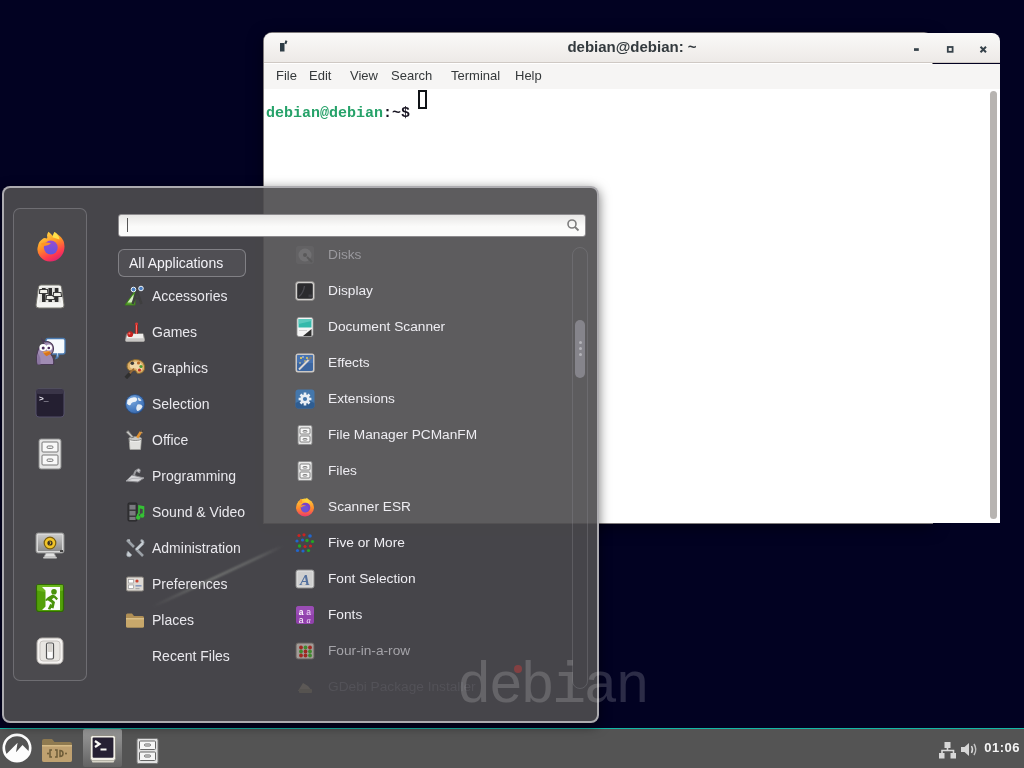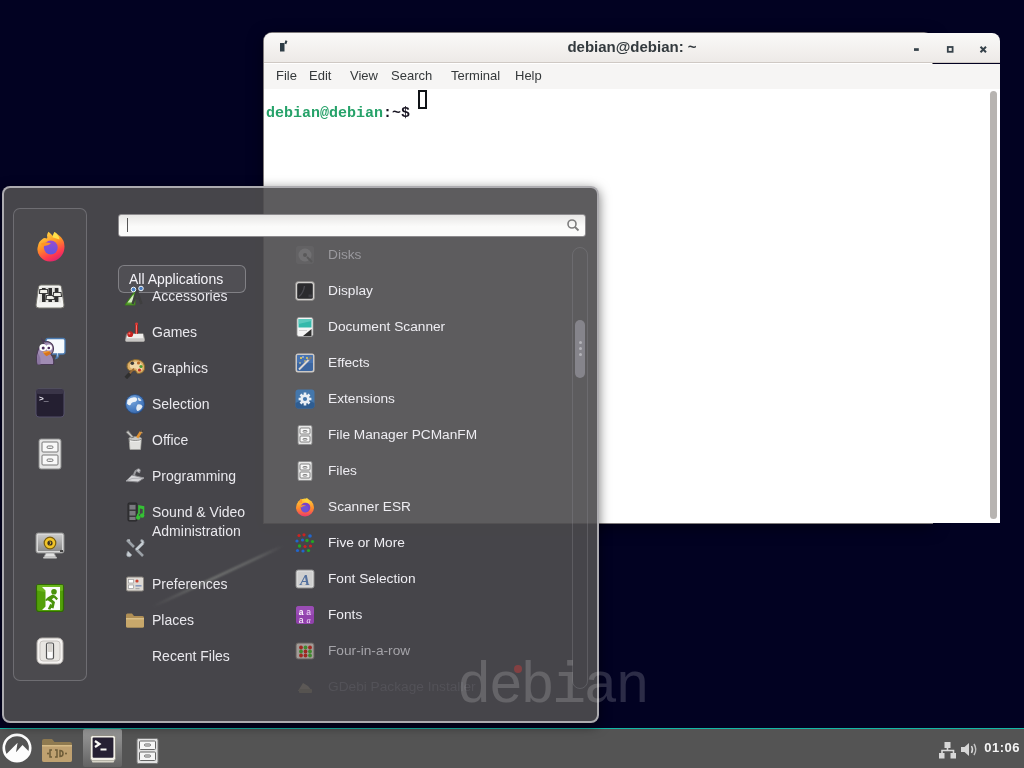--- a/index.html
+++ b/index.html
@@ -37,21 +37,21 @@
           box-shadow:0 3px 12px rgba(0,0,0,0.55); }
   #sidebox { left:13px; top:23px; width:74px; height:473px; background:rgba(255,255,255,0.028);
              border:1px solid rgba(200,200,205,0.28); border-radius:7px; }
   .fav { position:absolute; left:34px; width:32px; height:32px; }
   #search { left:118px; top:29px; width:468px; height:23px; background:linear-gradient(#e7e6e5,#fbfbfa 55%);
             border:1px solid #8d8b8e; border-radius:3px; }
   #caret { left:127px; top:33px; width:1px; height:14px; background:#555; }
   .cat { position:absolute; left:152px; font-size:14px; color:#e9e8ed; }
   .app { position:absolute; left:328px; font-size:13.7px; color:#eeedf2; }
   #allapps { left:118px; top:64px; width:128px; height:28px; background:rgba(255,255,255,0.06);
-             border:1px solid rgba(170,170,175,0.55); border-radius:6px;margin-top:16px; }
+             border:1px solid rgba(170,170,175,0.55); border-radius:6px; }
   #allapps span { position:absolute; left:10px; top:5px; font-size:14px; color:#f4f3f8; }
   .cicon { position:absolute; left:124px; width:22px; height:22px; }
   .aicon { position:absolute; left:295px; width:20px; height:20px; }
   #ascroll { left:575px; top:135px; width:10px; height:58px; background:#85848b; border-radius:5px; z-index:2; }
   #atrough { left:572px; top:62px; width:16px; height:442px; border:1px solid rgba(140,140,145,0.33); border-radius:9px; }
   .dot { position:absolute; left:4px; width:3px; height:3px; border-radius:2px; background:#b3b2b8; }
 
   
   #panel { left:0; top:728px; width:1024px; height:40px; background:#545454; border-top:1px solid #14b8a6; }
   #clock { right:4px; top:11px; font-size:13px; font-weight:bold; color:#f4f4f4; letter-spacing:0.5px; }
@@ -194,21 +194,21 @@
       </div>
 
   <div id="cats">
     <span class="cat" style="top:103px;">Accessories</span>
     <span class="cat" style="top:139px;">Games</span>
     <span class="cat" style="top:175px;">Graphics</span>
     <span class="cat" style="top:211px;">Selection</span>
     <span class="cat" style="top:247px;">Office</span>
     <span class="cat" style="top:283px;">Programming</span>
     <span class="cat" style="top:319px;">Sound &amp; Video</span>
-    <span class="cat" style="top:338px;">Administration</span>
+    <span class="cat" style="top:355px;">Administration</span>
     <span class="cat" style="top:391px;">Preferences</span>
     <span class="cat" style="top:427px;">Places</span>
     <span class="cat" style="top:463px;">Recent Files</span>
 
     <svg class="cicon" style="top:100px;" viewBox="0 0 22 22">
       <path d="M1,20 L11,6 L11,20 Z" fill="#5aa530" stroke="#3c7d1a" stroke-width="1"></path>
       <path d="M3.5,17.5 L9.5,9.5 L9.5,17.5 Z" fill="#d4ecc0"></path>
       <path d="M8.5,19 L13,6 L17.5,19" fill="none" stroke="#3f3f3f" stroke-width="2.4"></path>
       <path d="M11,13.5 L15.5,13.5" stroke="#3f3f3f" stroke-width="1.6"></path>
       <circle cx="9.5" cy="4.5" r="2.3" fill="#4a7ec2" stroke="#eef4fa" stroke-width="1"></circle>

